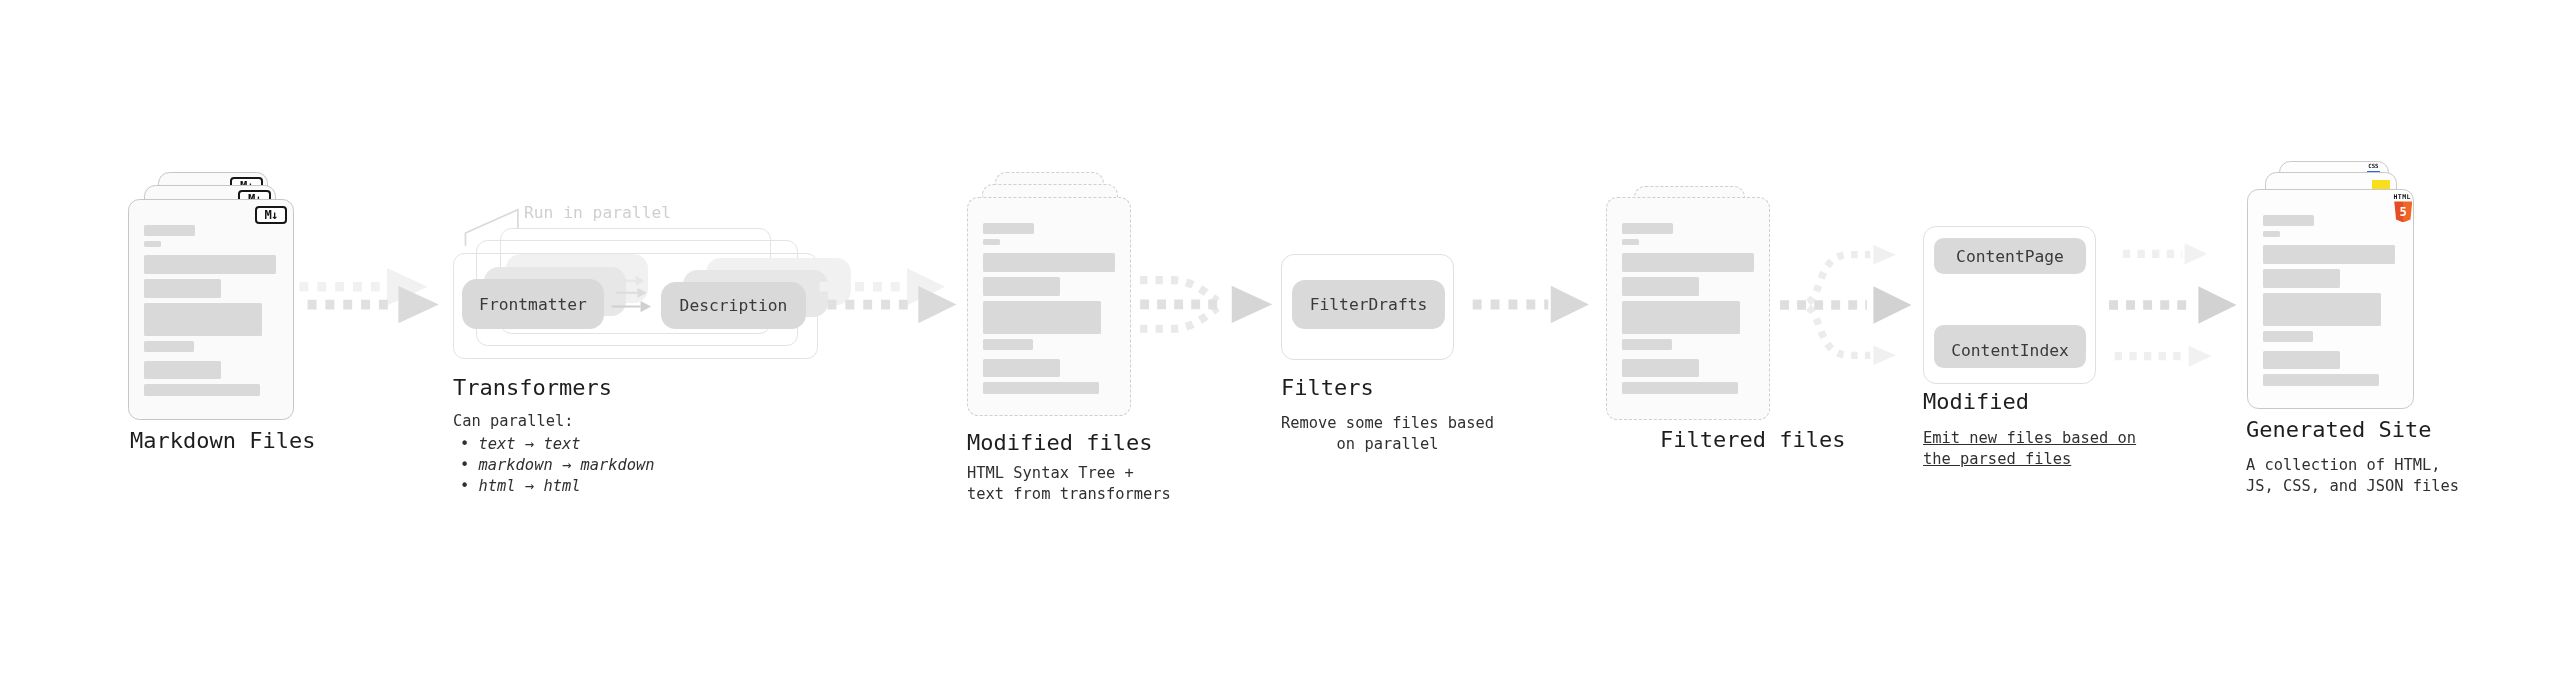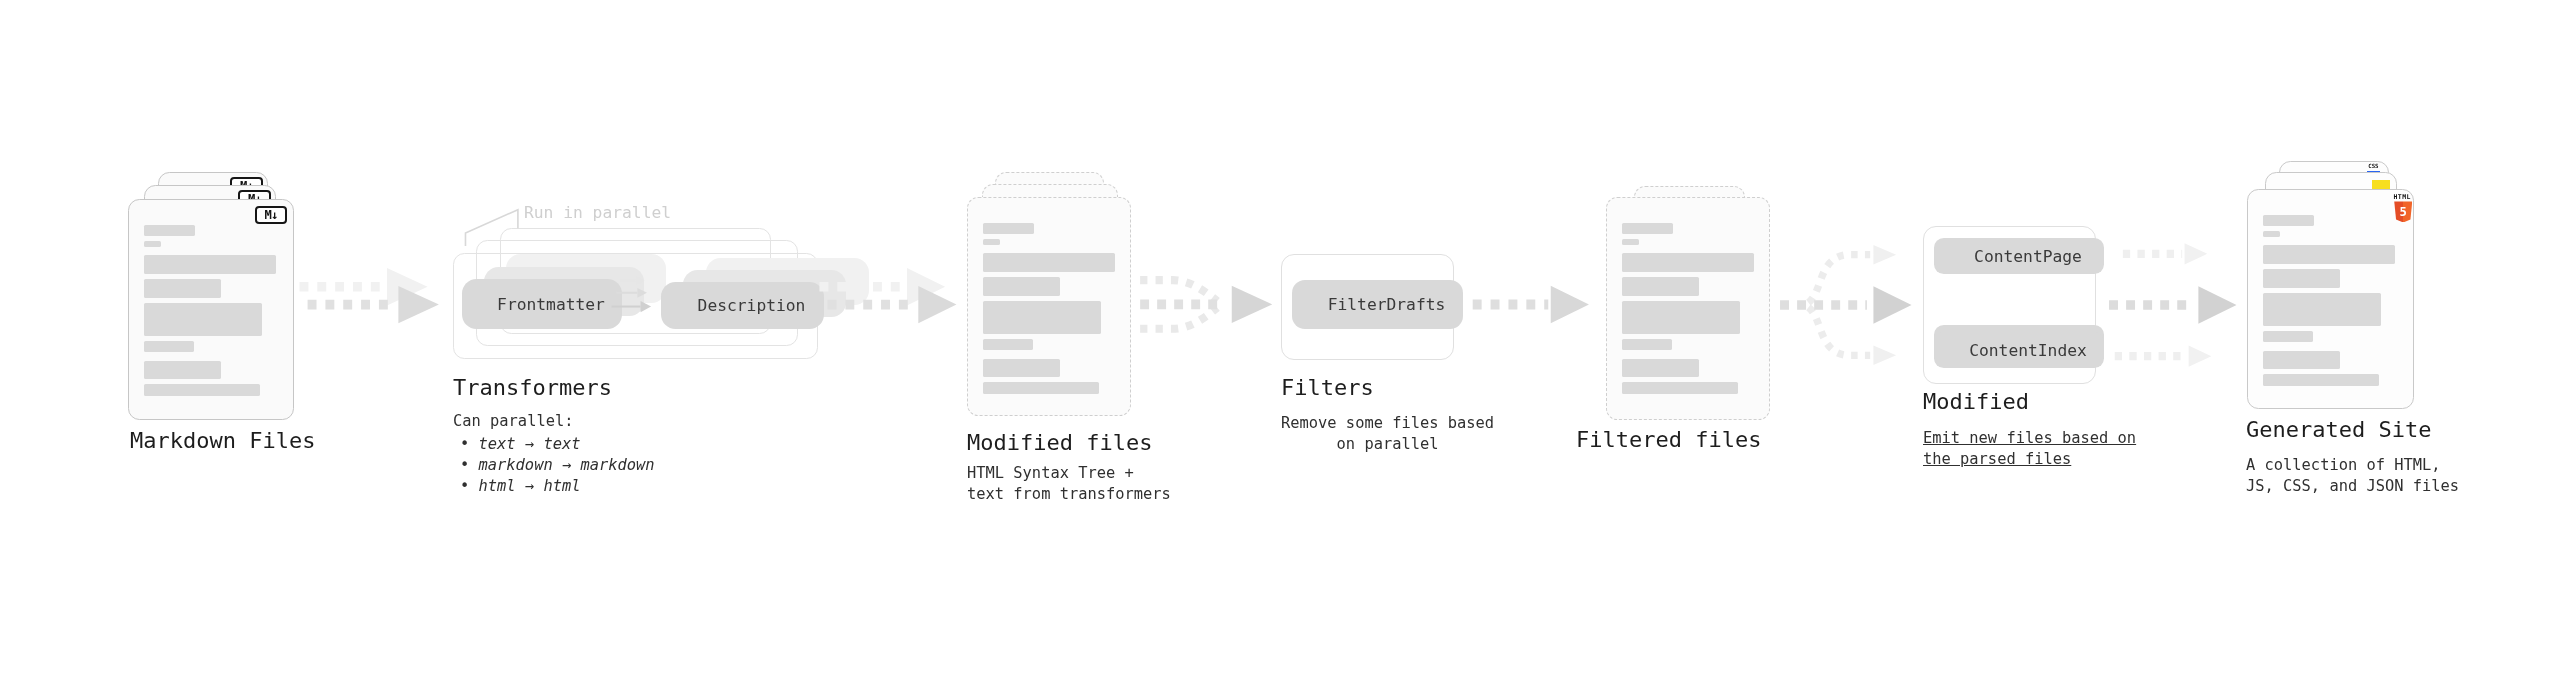--- a/index.html
+++ b/index.html
@@ -23,21 +23,21 @@
   .html5-text{font-size:6.5px;font-weight:bold;color:#111;line-height:6.5px;letter-spacing:0.4px;}
   .html5-shield{width:18px;height:21px;margin:0.8px auto 0;background:linear-gradient(90deg,#e44d26 50%,#f16529 50%);
             clip-path:polygon(0 0,100% 0,90% 86%,50% 100%,10% 86%);color:#fff;font-size:12.2px;font-weight:bold;
             display:flex;align-items:center;justify-content:center;}
   
   .obox{position:absolute;border:1.6px solid #e3e3e3;border-radius:11.4px;background:transparent;box-sizing:border-box;}
   
   .wbox{position:absolute;border:1.6px solid #e0e0e0;border-radius:13px;background:#ffffff;box-sizing:border-box;}
   
   .pill{position:absolute;background:#d9d9d9;border-radius:13px;display:flex;align-items:center;justify-content:center;
-        font-size:16.3px;color:#3a3a3a;padding-left:18px;}
+        font-size:16.3px;color:#3a3a3a;}
   .pill.t{border-radius:14.6px;}
   .pill.ghost1{background:#e7e7e7;}
   .pill.ghost2{background:#f1f1f1;}
   .pill.e{border-radius:9.8px;font-size:16.3px;}
   
   .title{position:absolute;font-size:22px;line-height:26px;font-weight:500;color:#1d1d1d;white-space:nowrap;}
   .sub{position:absolute;font-size:15.4px;line-height:21px;color:#303030;white-space:nowrap;}
   .sub span{display:block;}
   .note{position:absolute;font-size:16.3px;line-height:19.5px;color:#cfcfcf;white-space:nowrap;}
   .arrow{position:absolute;}
@@ -169,21 +169,21 @@
     <div class="doc dashed doc-bars" style="left:1606px;top:197px;width:164px;height:223px;">
         <div class="bar" style="left: 15.4px; top: 25px; width: 51px; height: 11.4px;"></div>
         <div class="bar" style="left: 15.4px; top: 41px; width: 17px; height: 5.7px;"></div>
         <div class="bar" style="left: 15.4px; top: 55px; width: 132px; height: 18.7px;"></div>
         <div class="bar" style="left: 15.4px; top: 79px; width: 77px; height: 18.7px;"></div>
         <div class="bar" style="left: 15.4px; top: 103px; width: 118px; height: 33px;"></div>
         <div class="bar" style="left: 15.4px; top: 141px; width: 50px; height: 11.4px;"></div>
         <div class="bar" style="left: 15.4px; top: 161px; width: 77px; height: 18px;"></div>
         <div class="bar" style="left: 15.4px; top: 184px; width: 116px; height: 12.2px;"></div>
       </div>
-    <div class="title" style="left:1576px;top:427px;">Filtered files</div>
+    <div class="title" style="left:1660px;top:427px;">Filtered files</div>
   </div>
 
   <svg class="arrow" style="left:1776px;top:236px;" width="138" height="138" viewBox="0 0 170 170">
     <path d="M 40 82 C 58 68 52 26 88 23 H 116" fill="none" stroke="#ececec" stroke-width="9" stroke-dasharray="8 9"></path>
     <polygon points="120,11 120,35 148,23" fill="#f0f0f0"></polygon>
     <path d="M 40 88 C 58 102 52 144 88 147 H 116" fill="none" stroke="#ececec" stroke-width="9" stroke-dasharray="8 9"></path>
     <polygon points="120,135 120,159 148,147" fill="#f0f0f0"></polygon>
     <line x1="5" y1="85" x2="112" y2="85" stroke="#dedede" stroke-width="12" stroke-dasharray="11 10"></line>
     <polygon points="120,62 120,108 167,85" fill="#d2d2d2"></polygon>
   </svg>

